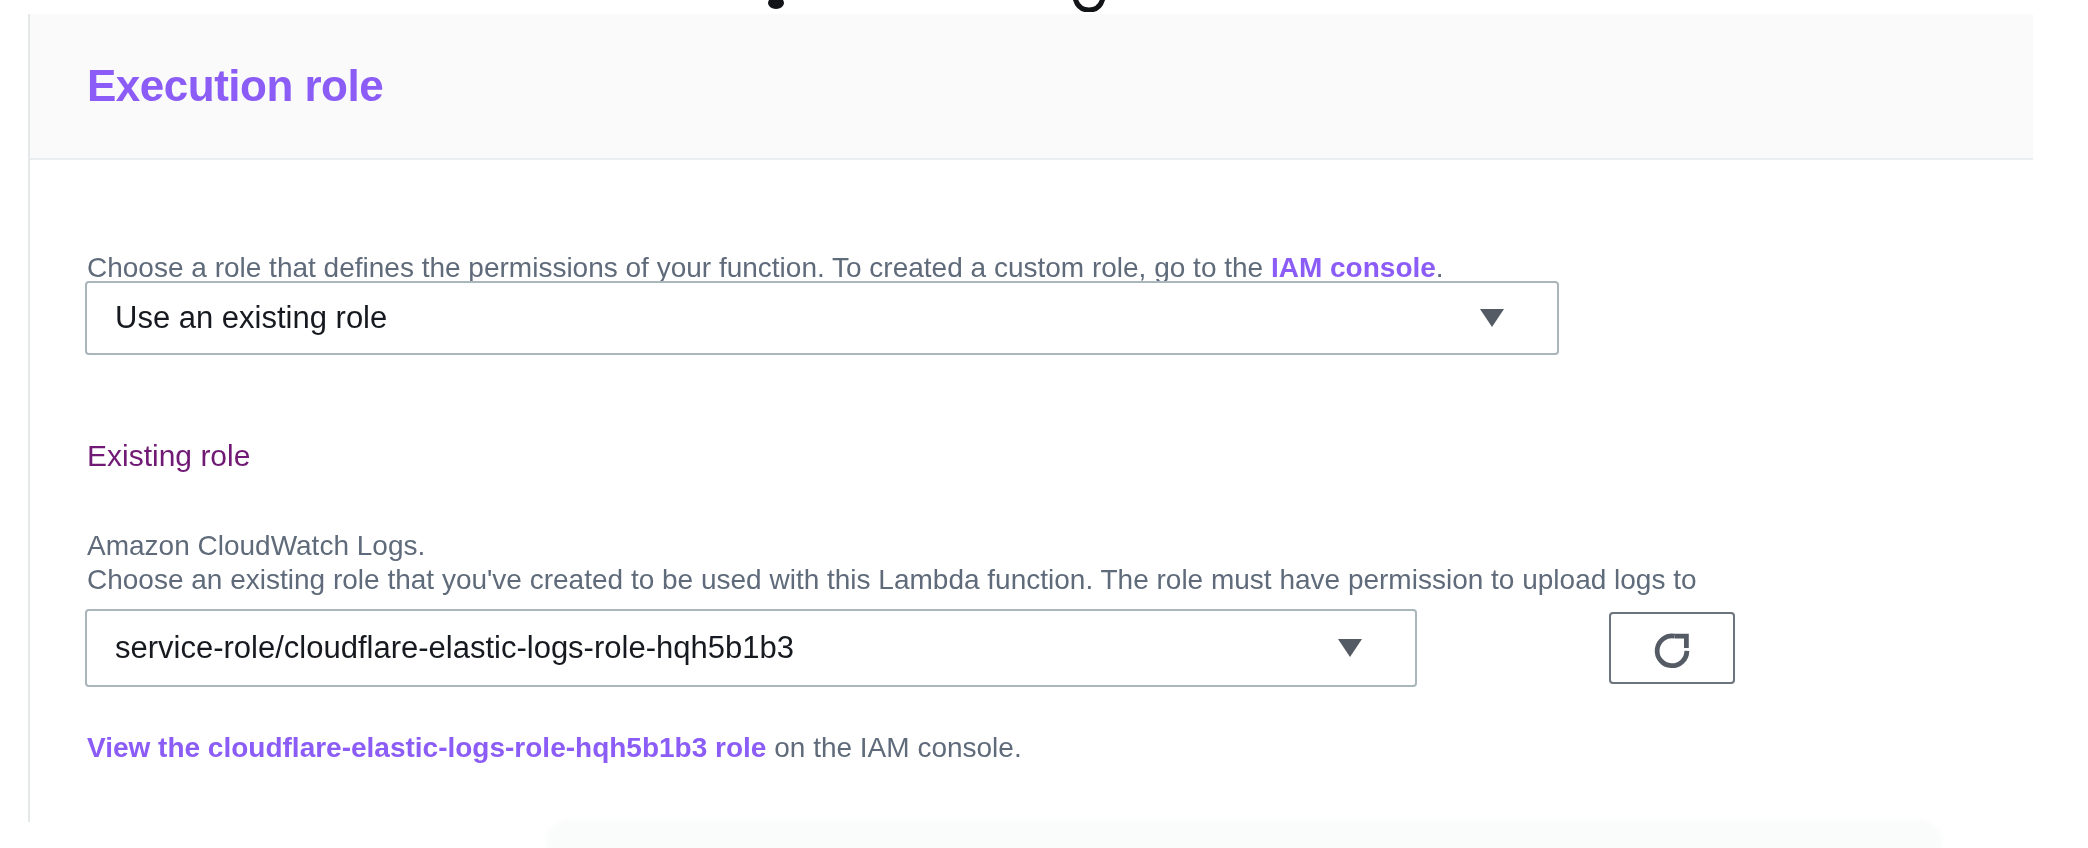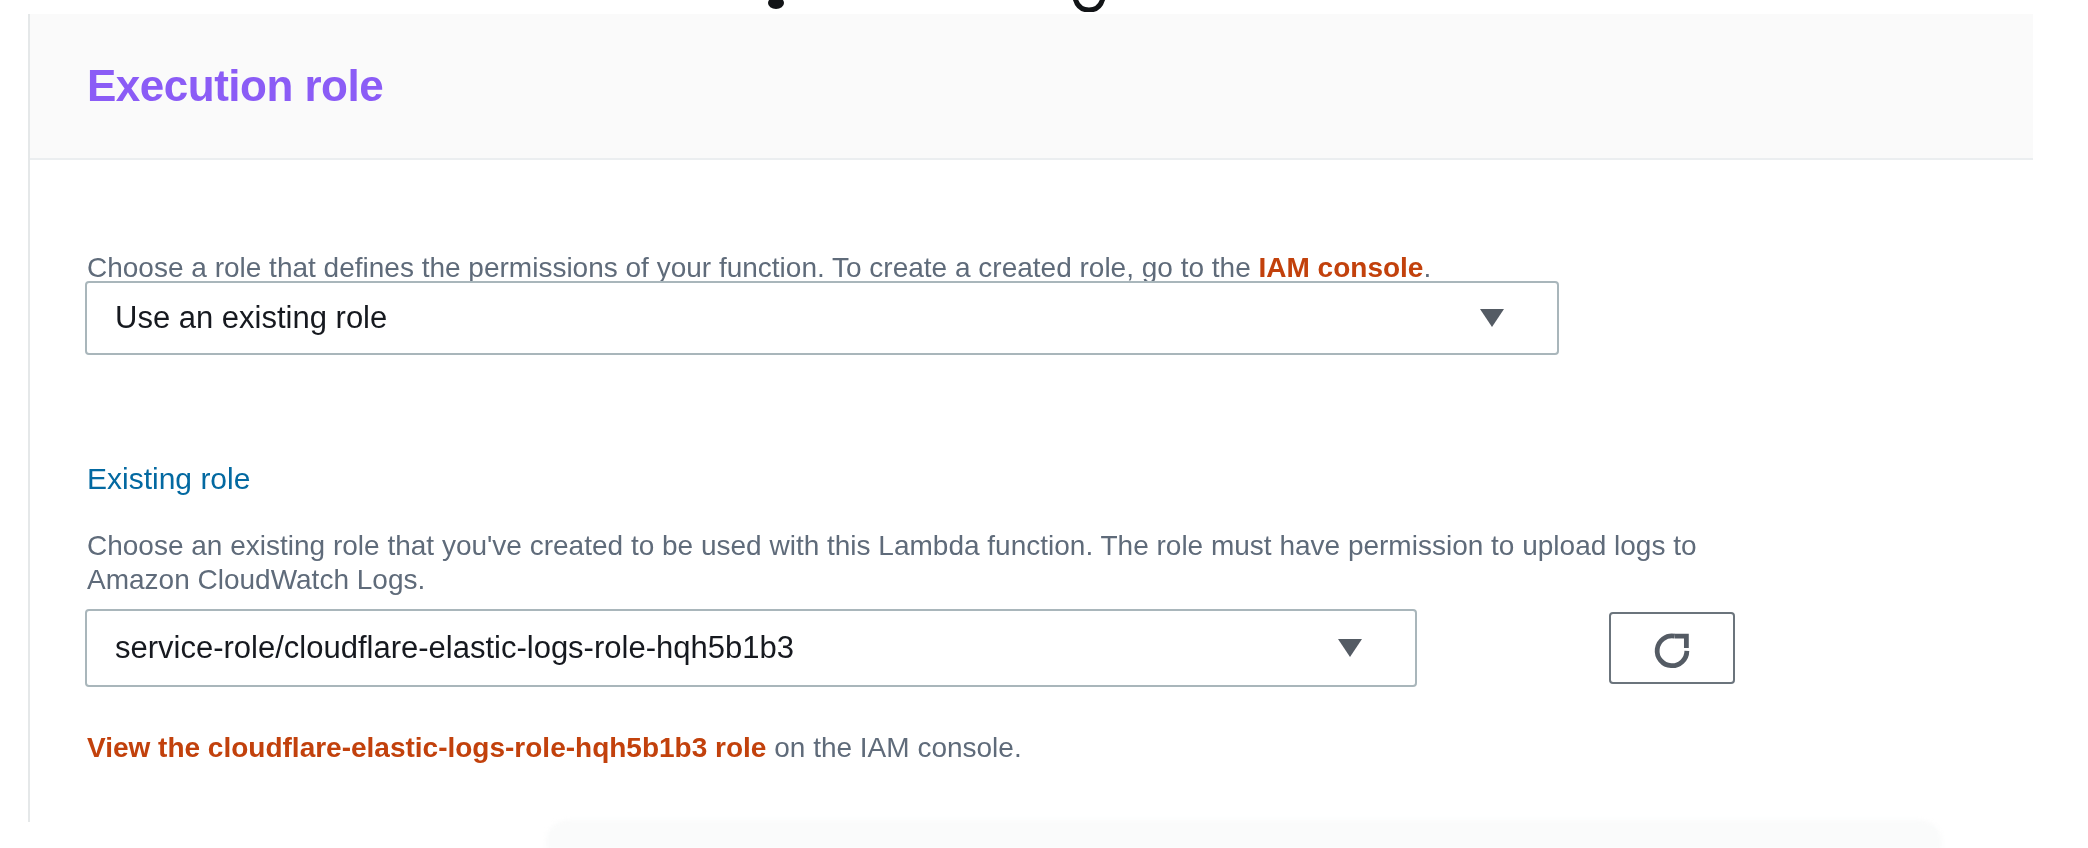--- a/index.html
+++ b/index.html
@@ -25,40 +25,40 @@
   .panel-title{
     margin:0;padding-left:59px;
     font-size:44px;font-weight:700;color:#8b5cf6;letter-spacing:-0.5px;
   }
 
   
   .intro-line{
     position:absolute;left:87px;top:222px;width:1900px;
     font-size:28px;line-height:36px;color:#5f6b7a;white-space:nowrap;
   }
-  .blue-link{color:#c2410c;font-weight:700;text-decoration:none;cursor:pointer;}
+  .blue-link{color:#8b5cf6;font-weight:700;text-decoration:none;cursor:pointer;}
 
   
   .select-box{
     position:absolute;background:#ffffff;
     border:2px solid #a9b6bb;border-radius:4px;box-sizing:border-box;
     display:flex;align-items:center;
     padding:0 52px 0 28px;cursor:pointer;
   }
   .select-box .select-value{
     font-size:31px;color:#16191f;white-space:nowrap;overflow:hidden;
   }
   .select-box .caret{margin-left:auto;flex:0 0 auto;display:block;}
   .select-role-source{left:85px;top:281px;width:1474px;height:74px;}
   .select-existing-role{left:85px;top:609px;width:1332px;height:78px;}
 
   
   .field-label{
-    position:absolute;left:87px;top:462px;
-    font-size:30px;color:#0369a1;
+    position:absolute;left:87px;top:439px;
+    font-size:30px;color:#701a75;
   }
   .field-help{
     position:absolute;left:87px;top:529px;width:1920px;
     font-size:28px;line-height:34px;color:#5f6b7a;
   }
   .field-help div{white-space:nowrap;}
 
   
   .refresh-button{
     position:absolute;left:1609px;top:612px;width:126px;height:72px;
@@ -88,34 +88,34 @@
   <path d="M1075,-2 Q1078,10 1089,10 Q1100,10 1103,-2" stroke="#121417" stroke-width="5" fill="none"></path>
 </svg>
 
 <section>
 
   <div class="panel-header">
     <h2 class="panel-title">Execution role</h2>
   </div>
   <div class="panel-left-border"></div>
 
-  <p class="intro-line"><span>Choose a role that defines the permissions of your function. To create a created role, go to the </span><a class="blue-link">IAM console</a><span>.</span></p>
+  <p class="intro-line"><span>Choose a role that defines the permissions of your function. To created a custom role, go to the </span><a class="blue-link">IAM console</a><span>.</span></p>
 
   <div class="select-box select-role-source">
     <span class="select-value">Use an existing role</span>
     <svg class="caret" width="26" height="20" viewBox="0 0 26 20" aria-hidden="true">
       <polygon points="1,1 25,1 13,19" fill="#545b64"></polygon>
     </svg>
   </div>
 
   <div class="field-label">Existing role</div>
 
   <div class="field-help">
+    <div>Amazon CloudWatch Logs.</div>
     <div>Choose an existing role that you've created to be used with this Lambda function. The role must have permission to upload logs to</div>
-    <div>Amazon CloudWatch Logs.</div>
   </div>
 
   <div class="select-box select-existing-role">
     <span class="select-value">service-role/cloudflare-elastic-logs-role-hqh5b1b3</span>
     <svg class="caret" width="26" height="20" viewBox="0 0 26 20" aria-hidden="true">
       <polygon points="1,1 25,1 13,19" fill="#545b64"></polygon>
     </svg>
   </div>
 
   <button class="refresh-button" type="button">

